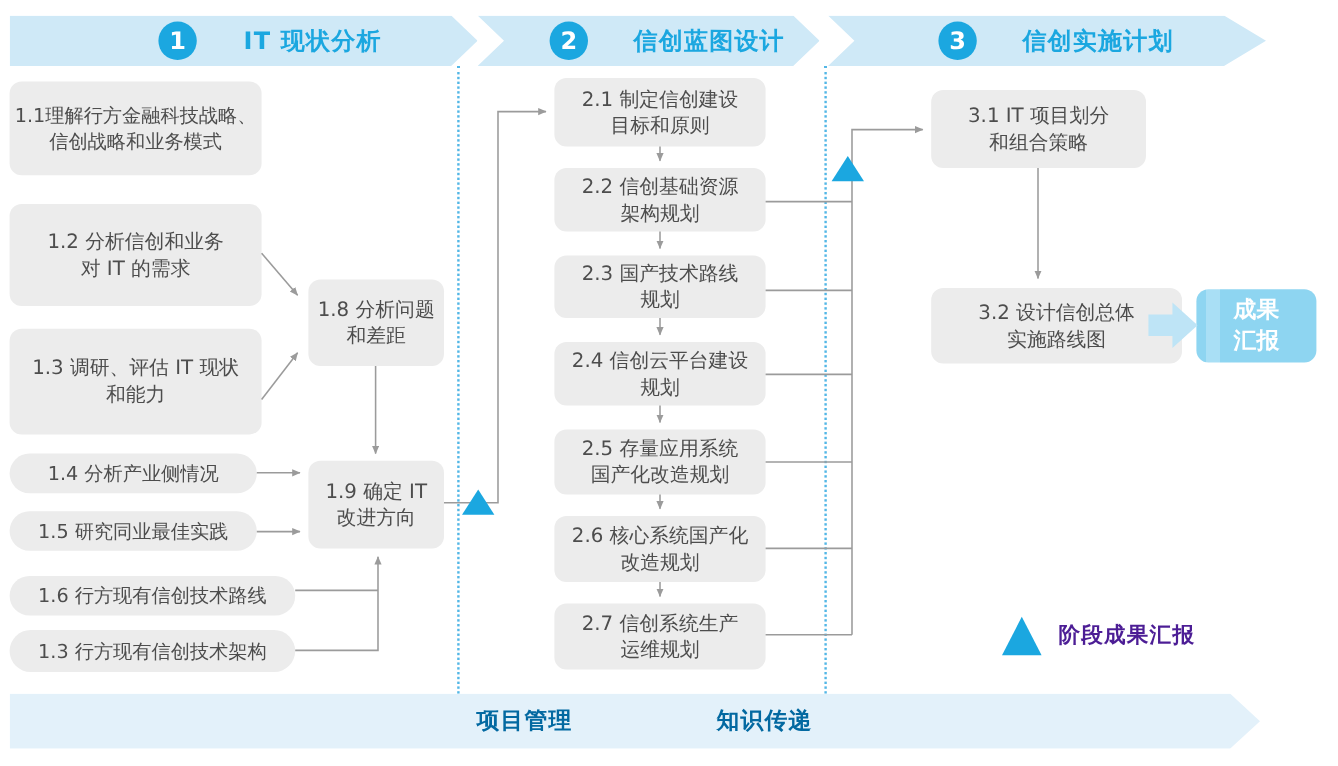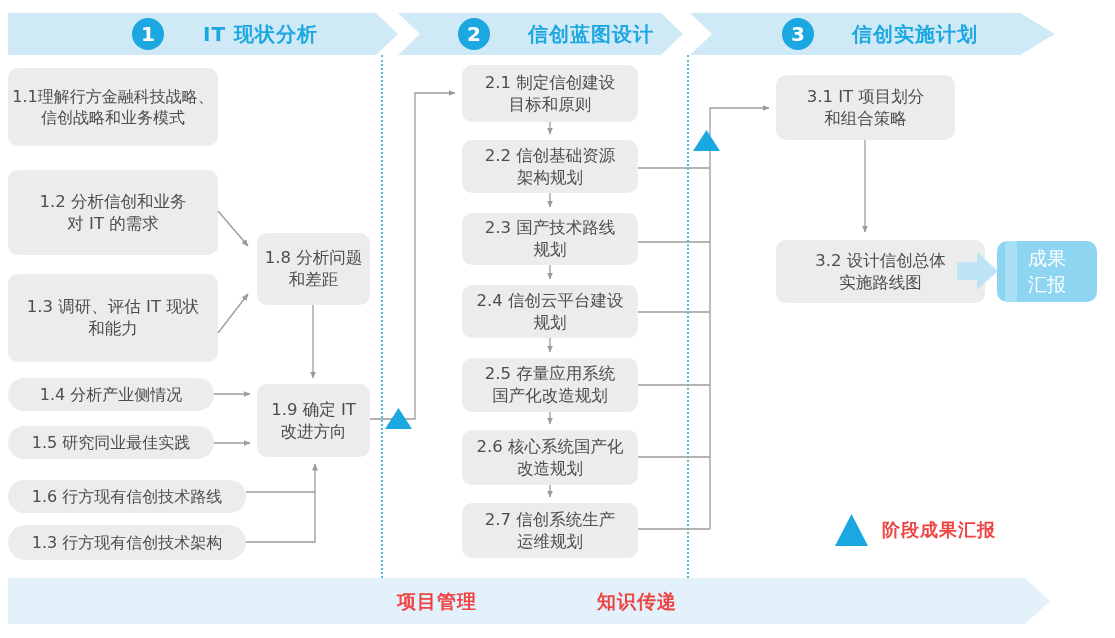--- a/index.html
+++ b/index.html
@@ -23,34 +23,34 @@
   .box{
     position:absolute;background:#ECECEC;border-radius:10px;color:#4D4D4D;
     font-size:16.5px;line-height:1.32;display:flex;align-items:center;justify-content:center;
     text-align:center;white-space:pre-line;z-index:2;
   }
   .pill{border-radius:18px;font-size:16px;}
   .dotline{position:absolute;top:55px;height:523px;width:0;border-left:2px dotted #53B7E6;z-index:1;}
   .result{
     position:absolute;left:997px;top:241px;width:100px;height:61px;border-radius:10px;
     background:linear-gradient(90deg,#8ED5F1 0,#8ED5F1 8px,#A9DFF5 8px,#A9DFF5 20px,#8ED5F1 20px);
-    color:#ffffff;font-weight:normal;font-size:19px;line-height:1.35;
+    color:#ffffff;font-weight:bold;font-size:19px;line-height:1.35;
     display:flex;align-items:center;justify-content:center;text-align:center;white-space:pre-line;z-index:2;
   }
   .bottomband{
     position:absolute;left:8px;top:578px;width:1042px;height:46px;background:#E3F1FA;
     clip-path:polygon(0 0,1017px 0,1042px 50%,1017px 100%,0 100%);z-index:1;
   }
   .bottomlabel{
     position:absolute;top:578px;height:46px;line-height:46px;z-index:3;
-    font-weight:bold;font-size:19px;color:#ef4444;letter-spacing:1px;text-align:center;
+    font-weight:bold;font-size:19px;color:#0369a1;letter-spacing:1px;text-align:center;
   }
   .legendlabel{
     position:absolute;left:882px;top:513px;line-height:33px;z-index:3;
-    font-size:18px;font-weight:bold;color:#ef4444;letter-spacing:1px;
+    font-size:18px;font-weight:bold;color:#4c1d95;letter-spacing:1px;
   }
   svg.overlay{position:absolute;left:0;top:0;z-index:4;pointer-events:none;}
 </style>
 </head>
 <body>
 
 <div id="canvas">
 
   <div class="band band1"></div>
   <div class="band band2"></div>

